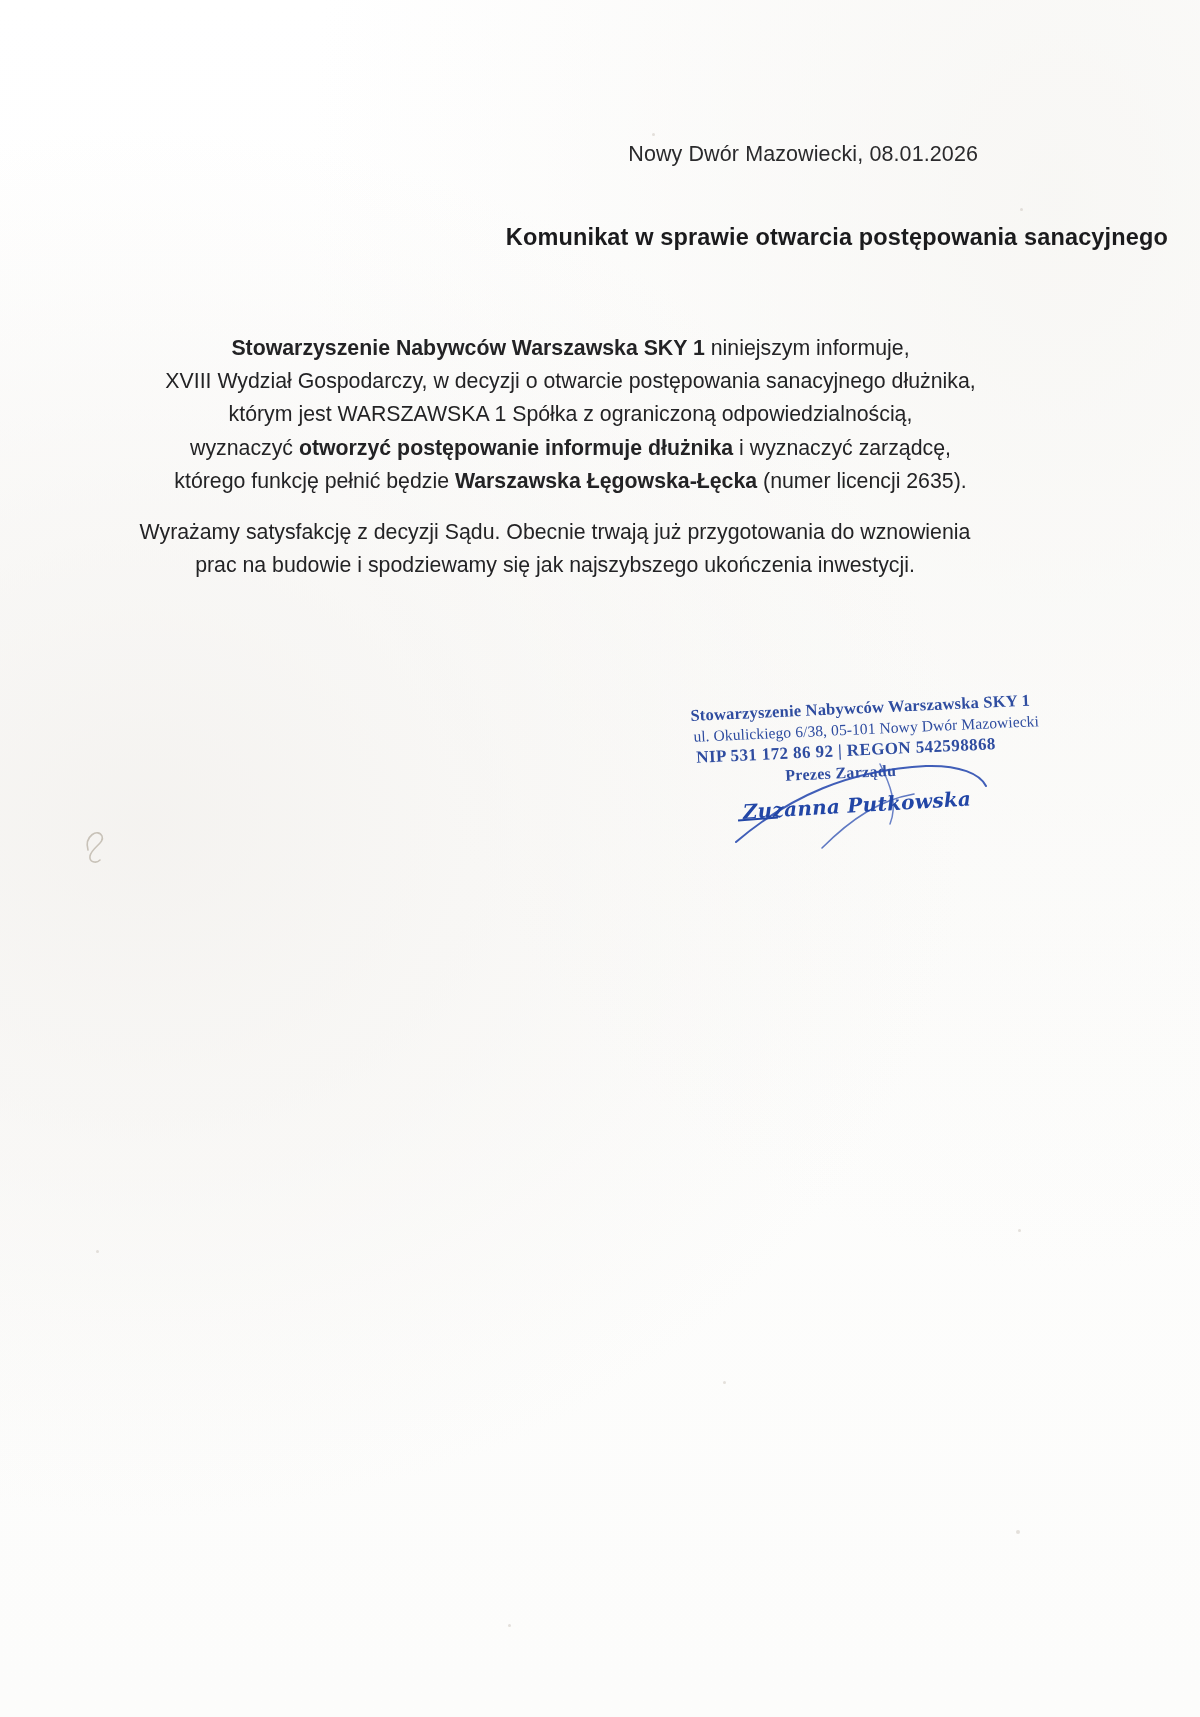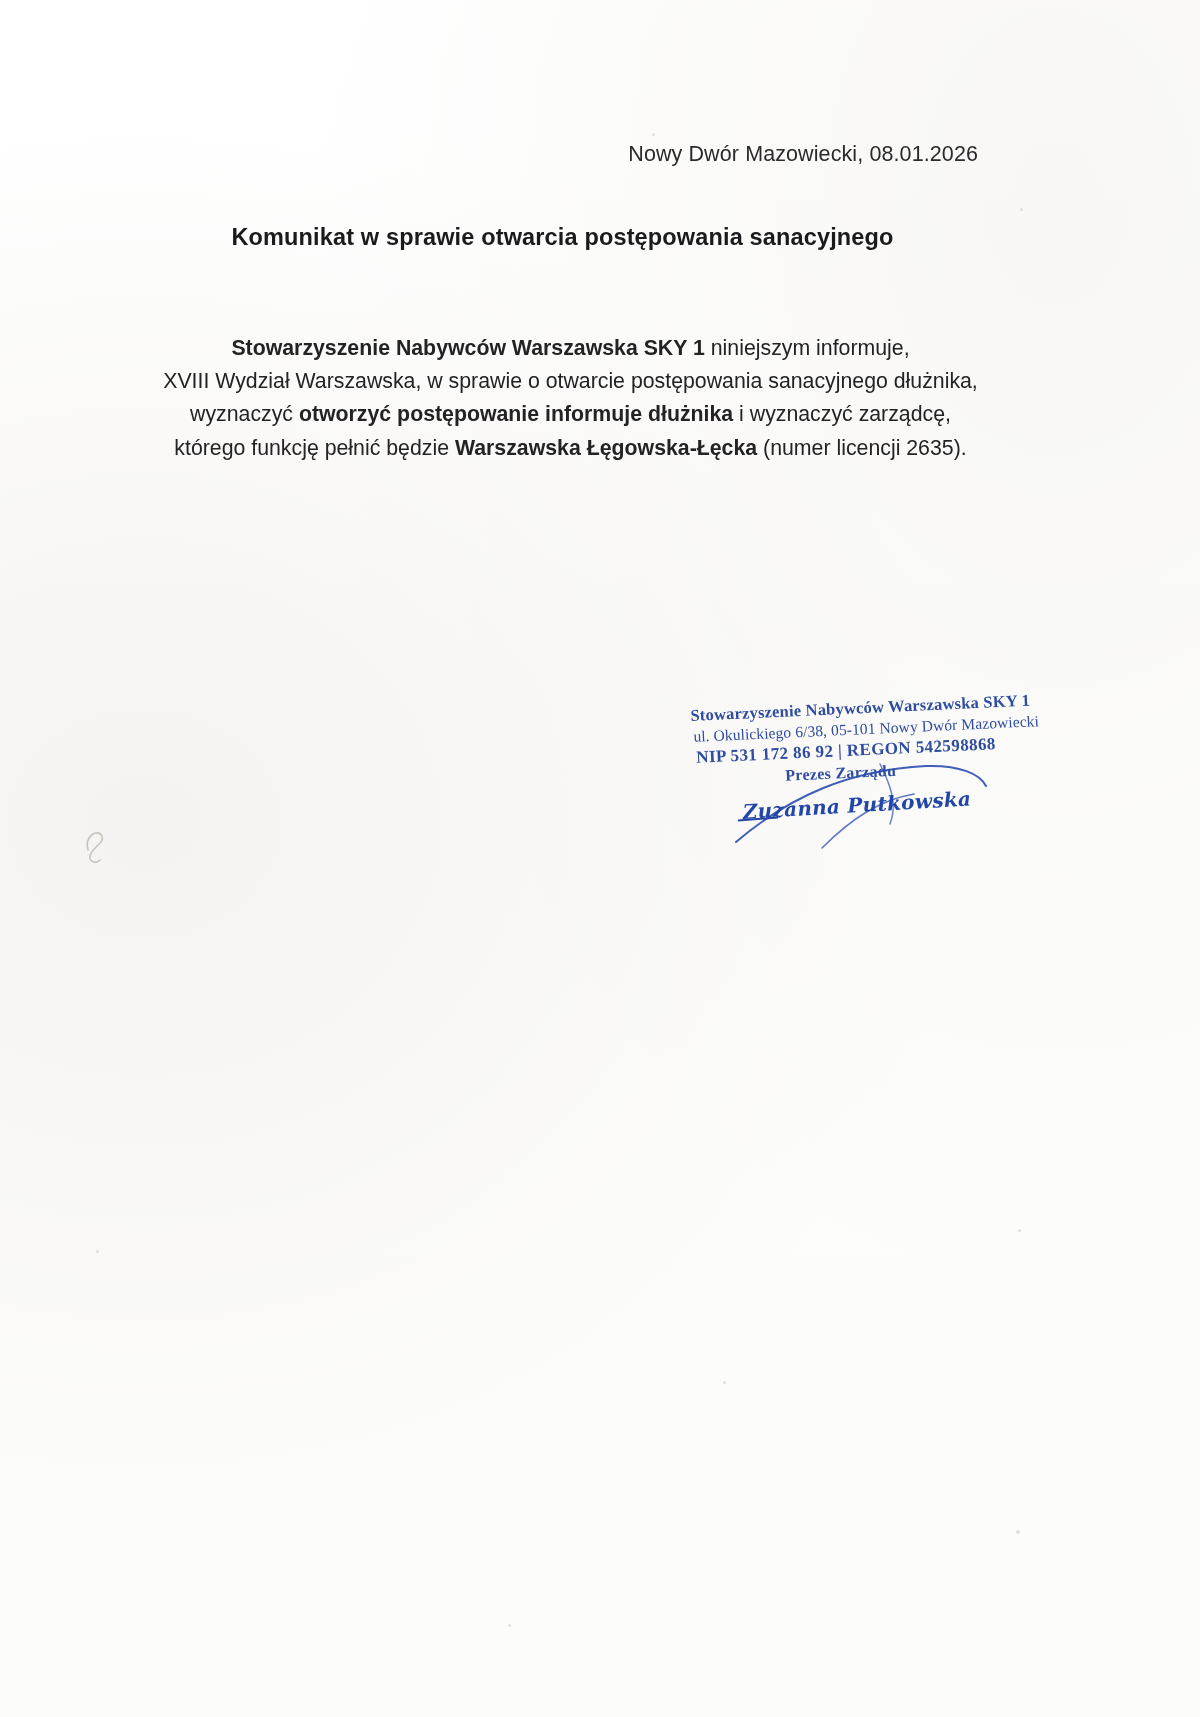--- a/index.html
+++ b/index.html
@@ -43,25 +43,26 @@
     font-size: 21.5px;
     letter-spacing: .1px;
     color: #2a2a2c;
   }
 
   .doc-title {
     position: absolute;
     left: 0;
     top: 224px;
     width: 1125px;
-    text-align: center;
+    text-align: right;
     font-size: 23.5px;
     font-weight: bold;
     letter-spacing: .15px;
     color: #1b1b1d;
+    padding-left: 43px;
   }
 
   .body-block {
     position: absolute;
     left: 0;
     top: 332px;
     width: 1122px;
     text-align: center;
     font-size: 21.3px;
     line-height: 33.2px;
@@ -185,25 +186,30 @@
   <svg class="corner-mark" style="left:78px; top:820px; width:40px; height:50px;" viewBox="0 0 40 50">
     <path d="M10 30 C 6 16, 20 8, 24 16 C 27 23, 14 27, 12 36 C 11 42, 18 44, 22 40" fill="none" stroke="#c8c2b8" stroke-width="1.6" stroke-linecap="round"></path>
   </svg>
 
   <div class="date-line">Nowy Dwór Mazowiecki, 08.01.2026</div>
 
   <div class="doc-title">Komunikat w sprawie otwarcia postępowania sanacyjnego</div>
 
   <div class="body-block">
       <div class="ln"><b>Stowarzyszenie Nabywców Warszawska SKY 1</b><span> niniejszym informuje,</span></div>
-      <div class="ln"><span>XVIII Wydział Warszawska, w sprawie o otwarcie postępowania sanacyjnego dłużnika,</span></div>
+      <div class="ln"><span>XVIII Wydział Gospodarczy, w decyzji o otwarcie postępowania sanacyjnego dłużnika,</span></div>
+      <div class="ln"><span>którym jest WARSZAWSKA 1 Spółka z ograniczoną odpowiedzialnością,</span></div>
       <div class="ln"><span>wyznaczyć </span><b>otworzyć postępowanie informuje dłużnika</b><span> i wyznaczyć zarządcę,</span></div>
       <div class="ln"><span>którego funkcję pełnić będzie </span><b>Warszawska Łęgowska-Łęcka</b><span> (numer licencji 2635).</span></div>
     </div>
 
+  <div class="closing-block">
+      <div class="ln">Wyrażamy satysfakcję z decyzji Sądu. Obecnie trwają już przygotowania do wznowienia</div>
+      <div class="ln">prac na budowie i spodziewamy się jak najszybszego ukończenia inwestycji.</div>
+    </div>
 
   <div class="stamp" style="color: rgb(32, 64, 154);">
     <div class="s-line s1">Stowarzyszenie Nabywców Warszawska SKY 1</div>
     <div class="s-line s2">ul. Okulickiego 6/38, 05-101 Nowy Dwór Mazowiecki</div>
     <div class="s-line s3">NIP 531 172 86 92 | REGON 542598868</div>
     <div class="s-line s4">Prezes Zarządu</div>
   </div>
 
   <svg class="sig-swoosh" viewBox="0 0 260 90">
     <path d="M6 82 C 60 36, 120 10, 196 6 C 230 5, 250 14, 256 26" fill="none" stroke="#2b4db0" stroke-width="2" stroke-linecap="round" opacity="0.9"></path>

